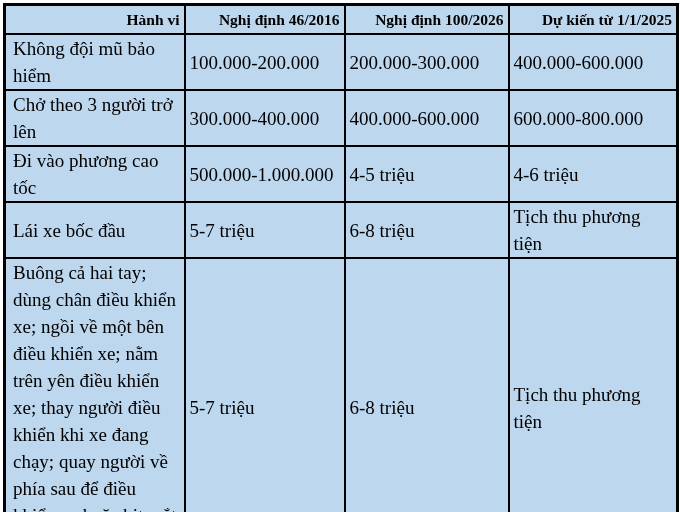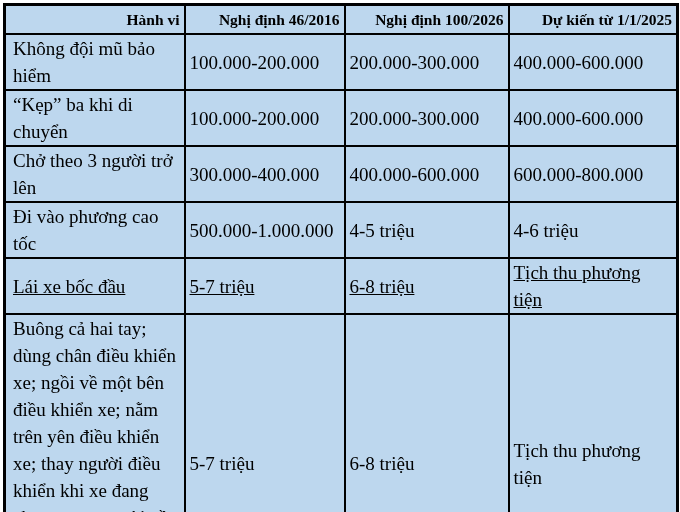--- a/index.html
+++ b/index.html
@@ -72,39 +72,33 @@
           <th>Dự kiến từ 1/1/2025</th>
         </tr>
     </thead>
     <tbody>
         <tr style="height: 28px;">
           <td class="behavior">Không đội mũ bảo hiểm</td>
           <td>100.000-200.000</td>
           <td>200.000-300.000</td>
           <td>400.000-600.000</td>
         </tr>
-        <tr style="height: 28px;">
-          <td class="behavior">“Kẹp” ba khi di chuyển</td>
-          <td>100.000-200.000</td>
-          <td>200.000-300.000</td>
-          <td>400.000-600.000</td>
-        </tr>
         <tr style="height: 27px; margin-top: 44px;">
           <td class="behavior">Chở theo 3 người trở lên</td>
           <td>300.000-400.000</td>
           <td>400.000-600.000</td>
           <td>600.000-800.000</td>
         </tr>
         <tr style="height: 29px;">
           <td class="behavior">Đi vào phương cao tốc</td>
           <td>500.000-1.000.000</td>
           <td>4-5 triệu</td>
           <td>4-6 triệu</td>
         </tr>
-        <tr style="height: 28px; text-decoration: underline;">
+        <tr style="height: 28px;">
           <td class="behavior">Lái xe bốc đầu</td>
           <td>5-7 triệu</td>
           <td>6-8 triệu</td>
           <td>Tịch thu phương tiện</td>
         </tr>
         <tr style="height: 252px;">
           <td class="behavior">Buông cả hai tay; dùng chân điều khiển xe; ngồi về một bên điều khiển xe; nằm trên yên điều khiển xe; thay người điều khiển khi xe đang chạy; quay người về phía sau để điều khiển xe hoặc bịt mắt điều khiển xe.</td>
           <td>5-7 triệu</td>
           <td>6-8 triệu</td>
           <td>Tịch thu phương tiện</td>

